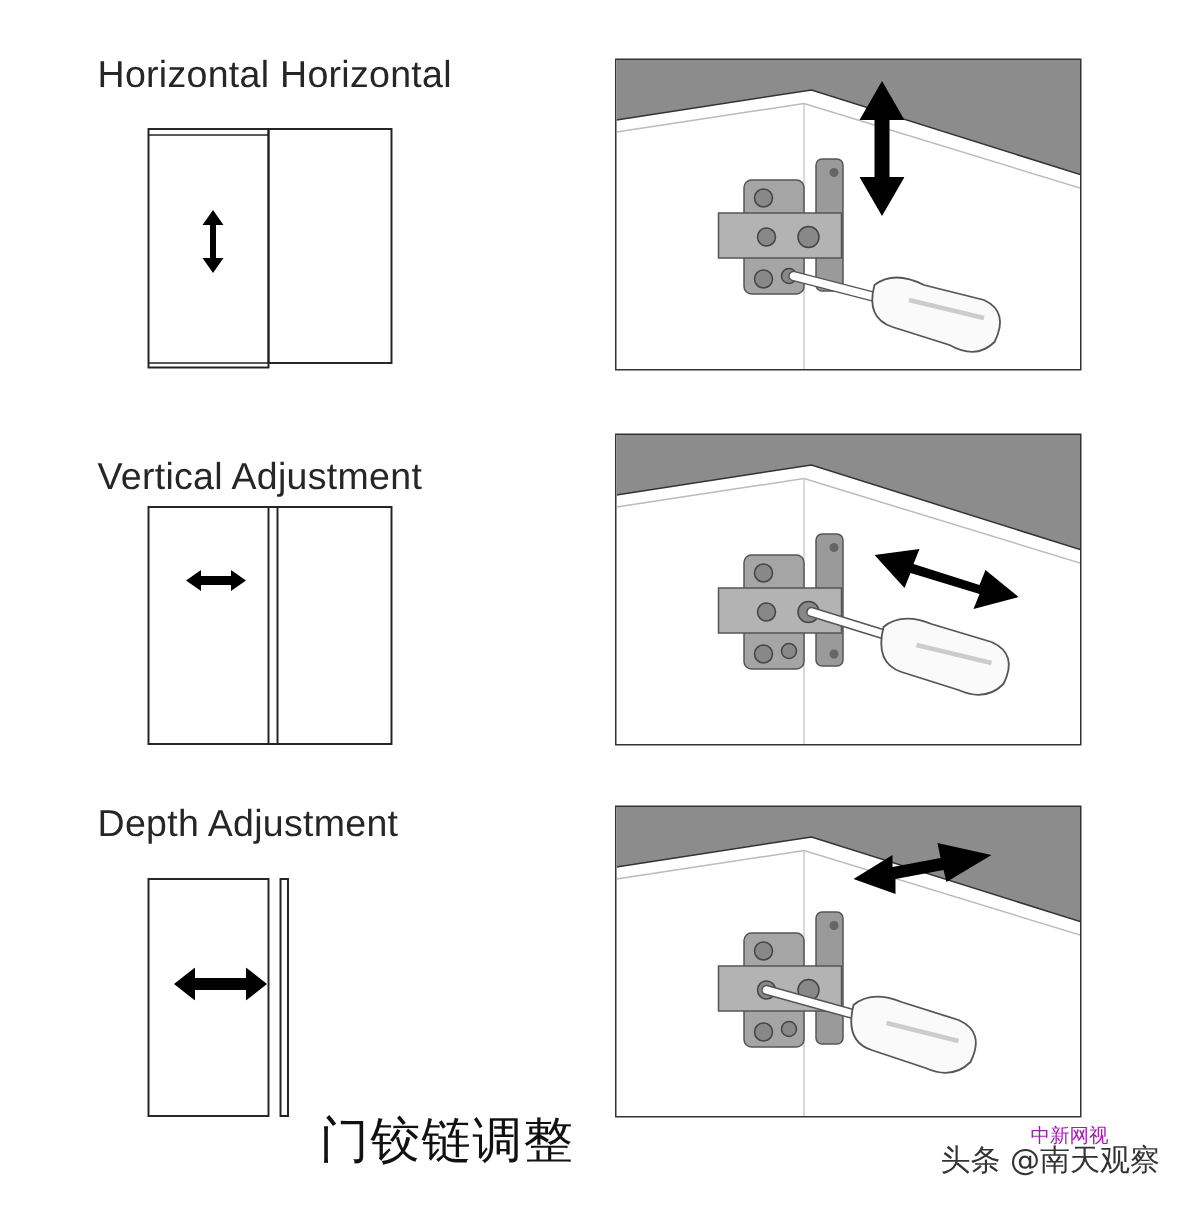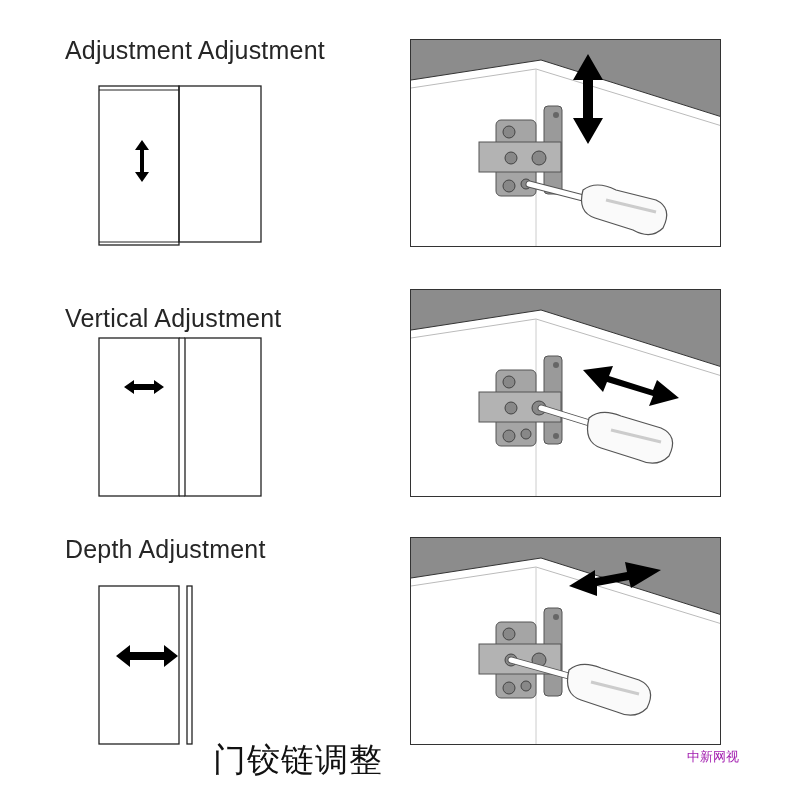--- a/index.html
+++ b/index.html
@@ -8,21 +8,21 @@
     .schem { position: absolute; }
     .illus { position: absolute; width: 311px; height: 208px; border: 1.5px solid #333; background: #fff; overflow: hidden; box-sizing: border-box; }
     .illus svg { position: absolute; left: 0; top: 0; }
     .caption { position: absolute; left: 213px; top: 738px; font-family: "DejaVu Sans", sans-serif; font-size: 33px; color: #111; letter-spacing: 1px; white-space: nowrap; text-align: right; }
     .watermark { position: absolute; left: 627px; top: 760px; font-family: "DejaVu Sans", sans-serif; font-size: 20px; color: #333; white-space: nowrap; }
     .watermark .ghost { position: absolute; left: 60px; top: -12px; font-size: 13px; color: #a21caf; }
   </style>
 </head>
 <body>
 
-<div class="title" style="left:65px; top:36px;">Adjustment Adjustment</div>
+<div class="title" style="left:65px; top:36px;">Horizontal Horizontal</div>
 
 <div class="schem" style="left:98px; top:85px;">
   <svg width="170" height="165" viewBox="0 0 170 165">
 
     <rect x="1" y="1" width="80" height="159" fill="none" stroke="#222" stroke-width="1.3"></rect>
     <line x1="1" y1="5" x2="81" y2="5" stroke="#222" stroke-width="1"></line>
     <line x1="1" y1="157" x2="81" y2="157" stroke="#222" stroke-width="1"></line>
 
     <rect x="81" y="1" width="82" height="156" fill="none" stroke="#222" stroke-width="1.3"></rect>
   </svg>
@@ -133,13 +133,14 @@
   </svg>
   <svg width="92" height="36" viewBox="0 0 92 36" style="position:absolute; left:158px; top:24px;">
     <polygon points="0,24 26,8 26,16 58,10 56,0 92,8 62,26 60,18 28,24 28,34" fill="#000"></polygon>
   </svg>
 </div>
 
 <div class="caption">门铰链调整</div>
 
 <div class="watermark">
   <span class="ghost">中新网视</span>
+  <span>头条 @南天观察</span>
 </div>
 
 </body></html>

